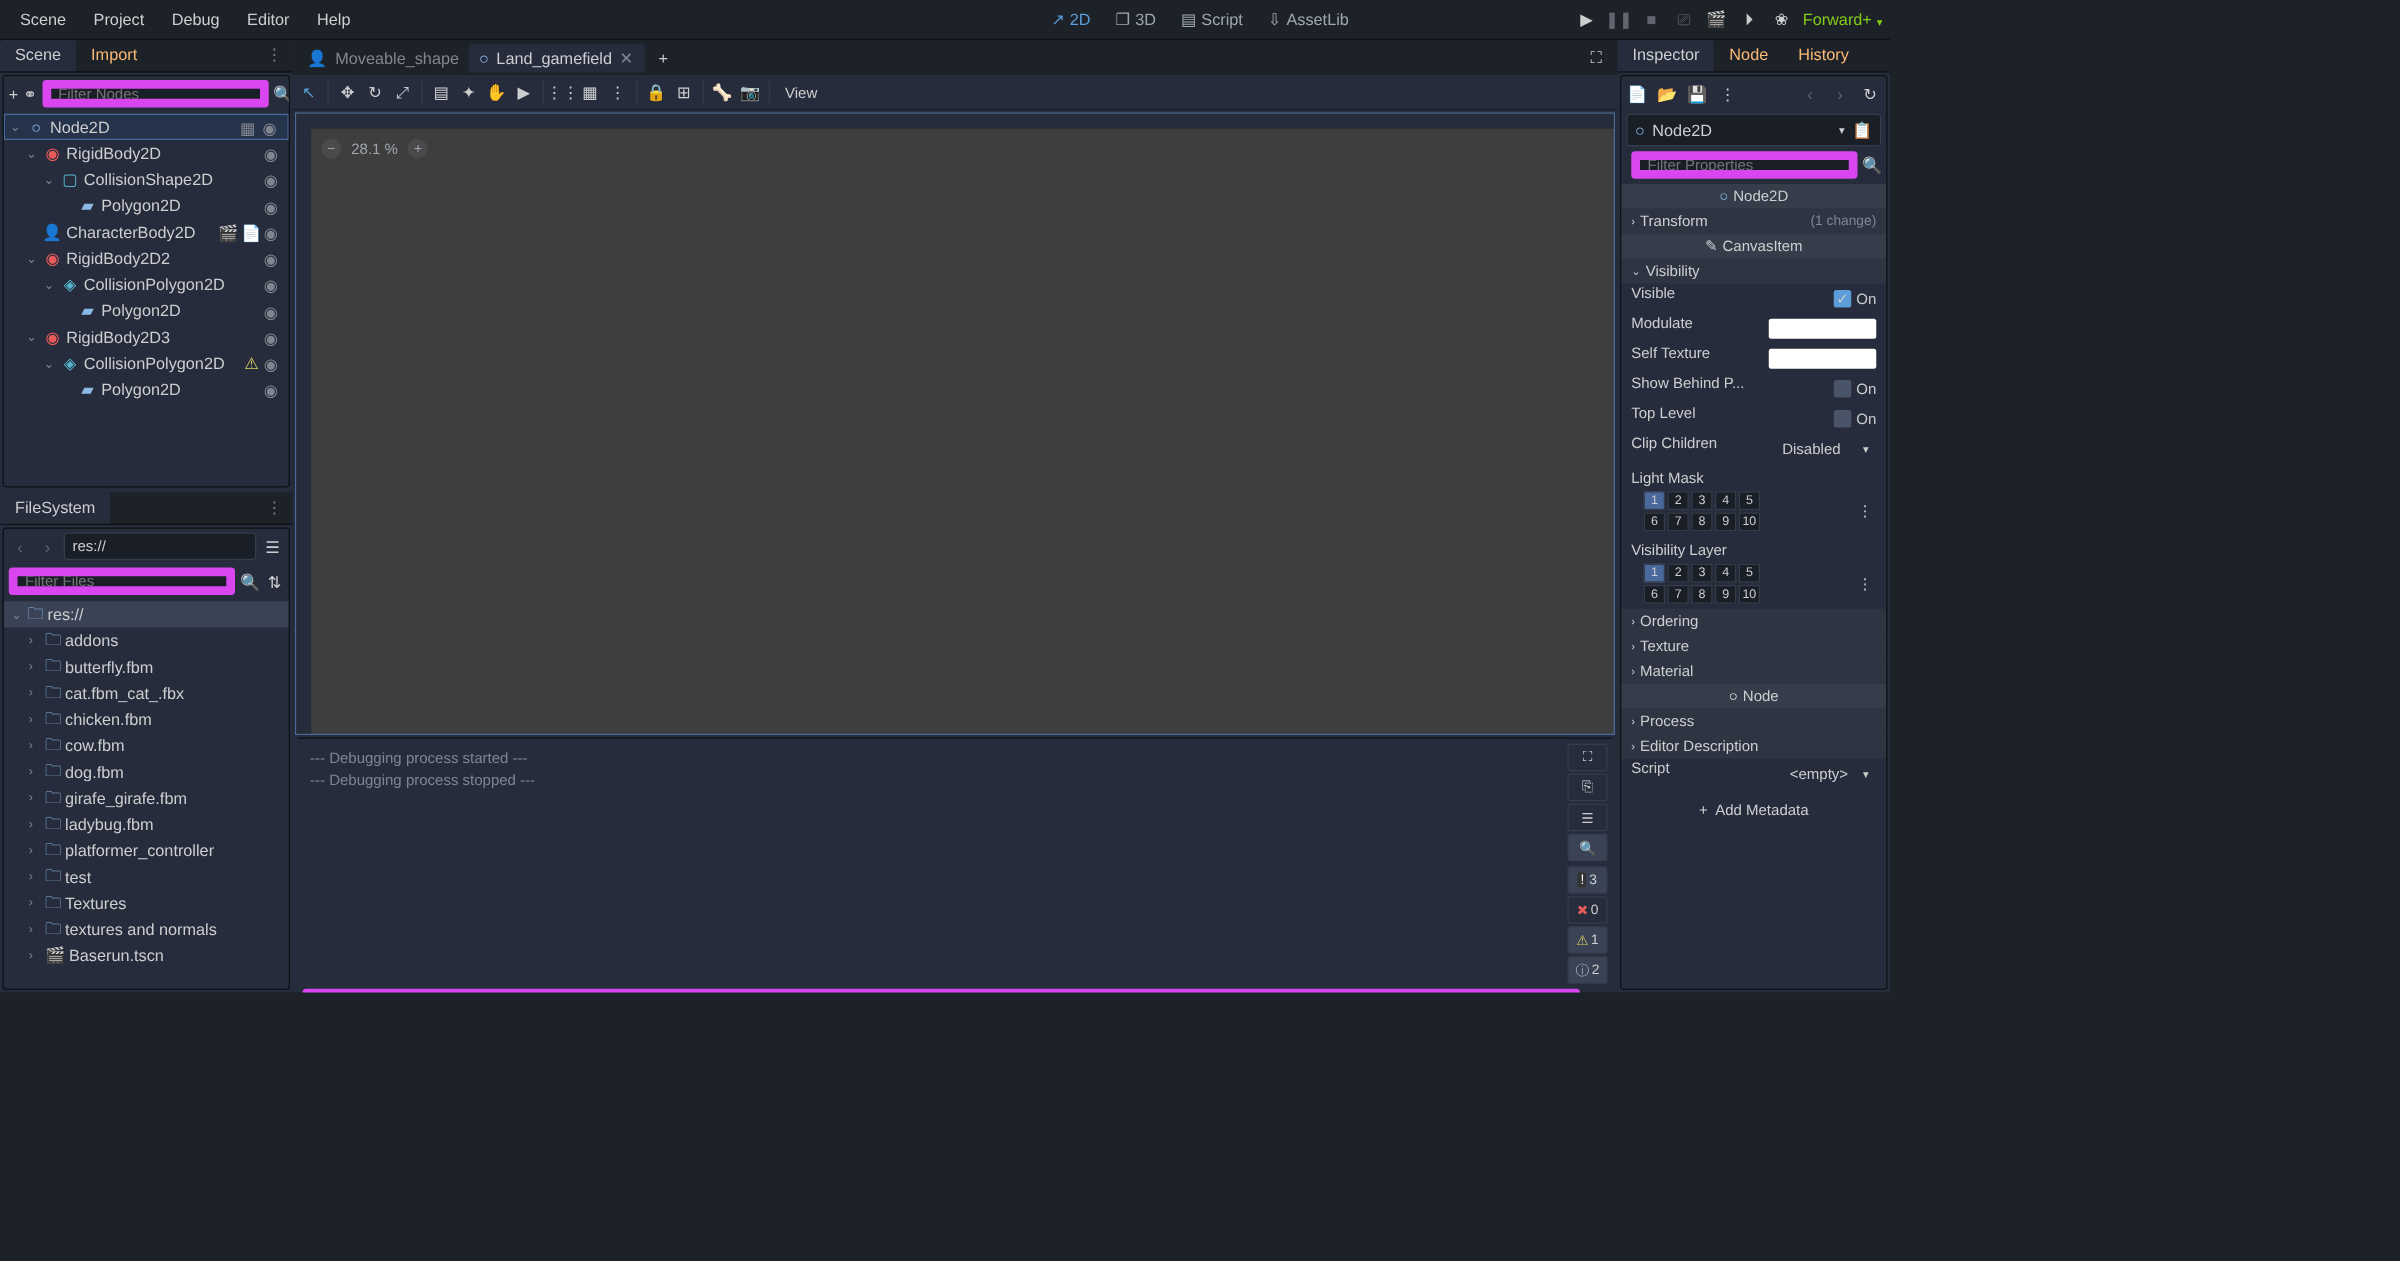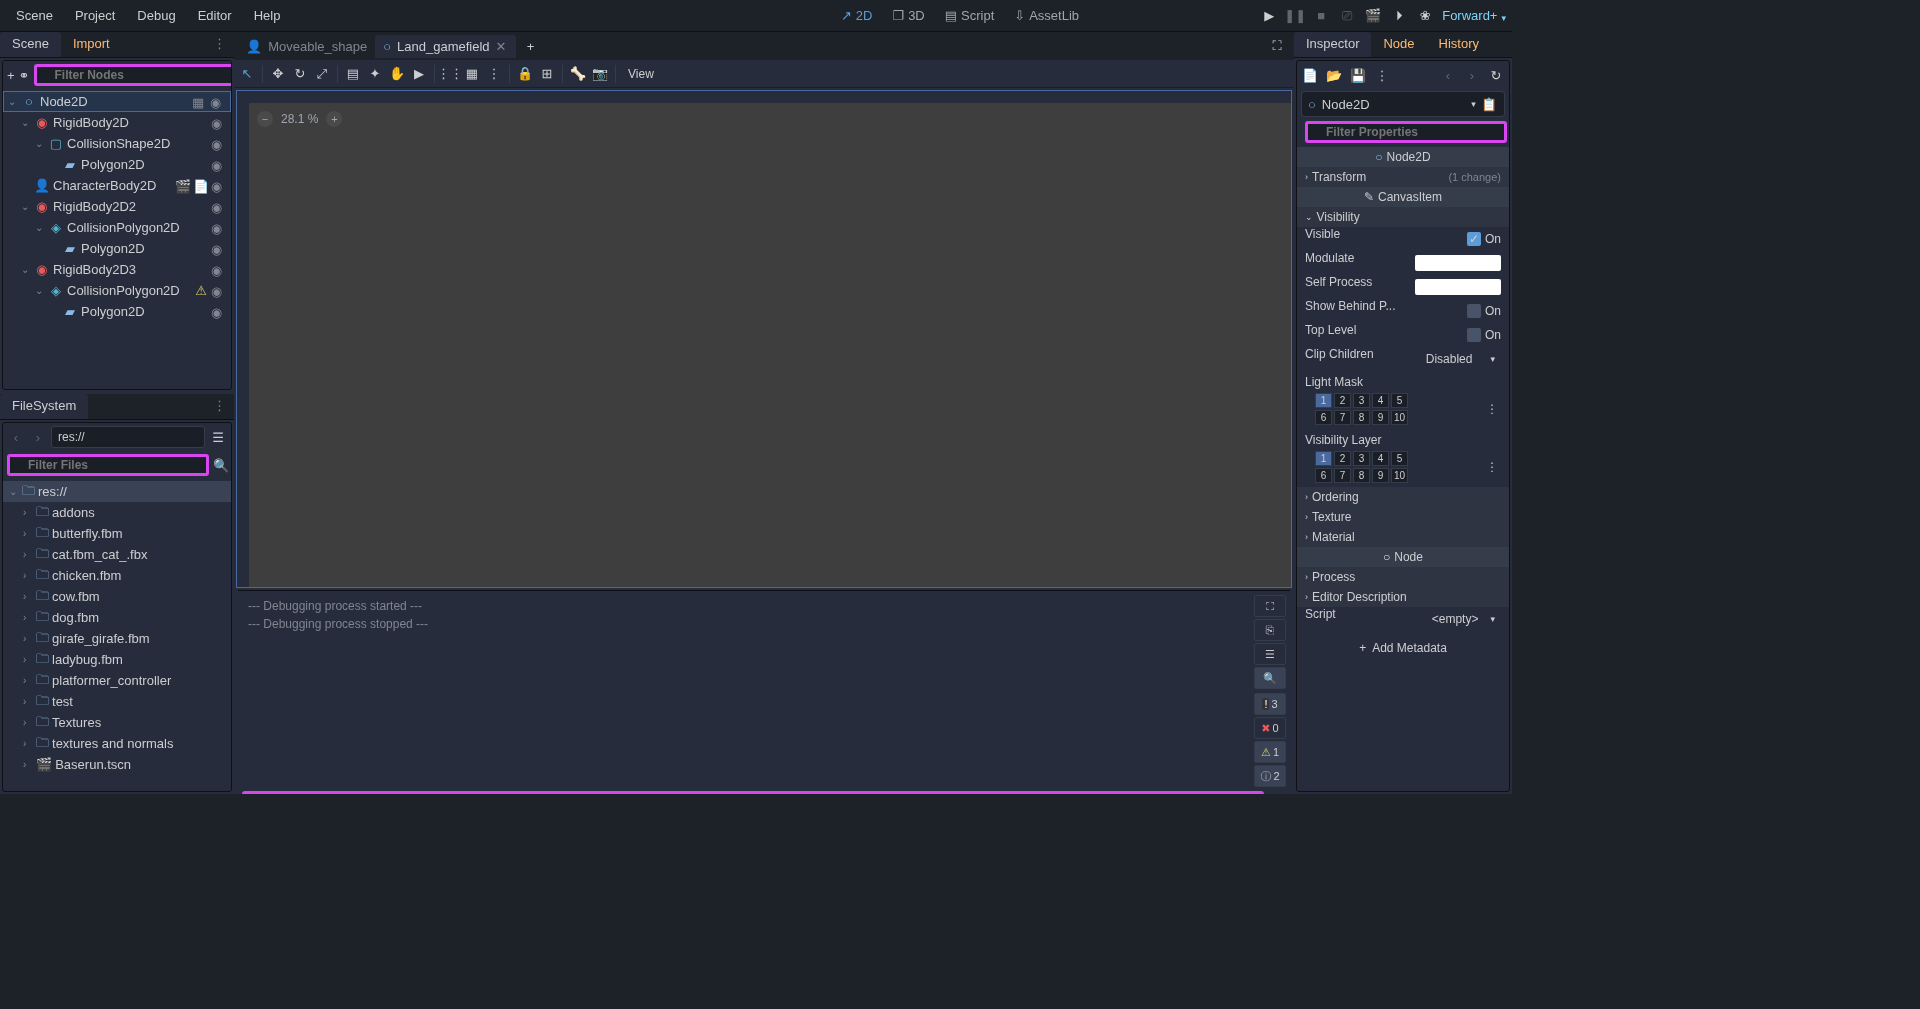--- a/index.html
+++ b/index.html
@@ -6,37 +6,37 @@
 body { background: #1d2229; color: #cdced0; font-size: 13px; overflow: hidden; width: 1512px; height: 794px; }
 .menubar { height: 32px; background: #1d2229; display: flex; align-items: center; padding: 0 6px; border-bottom: 1px solid #0e1013; }
 .menubar-left { display: flex; gap: 2px; }
 .menu-item { padding: 4px 10px; cursor: pointer; color: #cdced0; }
 .menubar-center { position: absolute; left: 50%; transform: translateX(-50%); display: flex; gap: 4px; }
 .ws-btn { padding: 4px 8px; cursor: pointer; display: flex; align-items: center; gap: 4px; color: #a0a6b0; }
 .ws-btn.active { color: #5a9dd8; }
 .menubar-right { margin-left: auto; display: flex; align-items: center; gap: 8px; }
 .play-controls { display: flex; gap: 8px; align-items: center; }
 .icon-btn { width: 18px; height: 18px; cursor: pointer; color: #cdced0; display: flex; align-items: center; justify-content: center; }
-.renderer-select { color: #7dd3fc; cursor: pointer; display: flex; align-items: flex-end; gap: 4px; }
+.renderer-select { color: #84cc16; cursor: pointer; display: flex; align-items: flex-end; gap: 4px; }
 
 .main-layout { display: flex; height: calc(100% - 32px); }
 .left-col { width: 234px; display: flex; flex-direction: column; background: #262c3b; }
 .center-col { flex: 1; display: flex; flex-direction: column; background: #262c3b; min-width: 0; }
 .right-col { width: 218px; display: flex; flex-direction: column; background: #262c3b; }
 
 .dock-tabs { height: 26px; display: flex; background: #1d2229; border-bottom: 1px solid #0e1013; }
 .dock-tab { padding: 4px 12px; cursor: pointer; color: #fdba74; font-size: 13px; }
 .dock-tab.active { background: #262c3b; color: #cdced0; border-top-left-radius: 3px; border-top-right-radius: 3px; }
 .dock-opts { margin-left: auto; padding: 4px 8px; cursor: pointer; color: #808590; }
 
 .panel { background: #262c3b; border: 1px solid #0e1013; margin: 2px; border-radius: 3px; overflow: hidden; }
 
 .scene-toolbar { height: 28px; display: flex; align-items: center; padding: 0 4px; gap: 4px; background: #262c3b; }
 .tb-icon { width: 18px; height: 18px; cursor: pointer; color: #cdced0; display: flex; align-items: center; justify-content: center; }
-.filter-input { flex: 1; background: #1a1e27; border: 3px solid #d946ef; border-radius: 3px; padding: 3px 18px; color: #808590; font-size: 12px; height: 22px; font-weight: bold; }
+.filter-input { flex: 1; background: #1a1e27; border: 7px solid #d946ef; border-radius: 3px; padding: 3px 6px; color: #808590; font-size: 12px; height: 22px; }
 
 .tree { padding: 2px 0; overflow-y: auto; }
 .tree-item { display: flex; align-items: center; height: 21px; padding-left: 4px; cursor: pointer; position: relative; }
 .tree-item.root-selected { background: #25344a; border: 1px solid #4a6a9e; }
 .tree-arrow { width: 10px; color: #808590; font-size: 10px; }
 .tree-icon { width: 16px; height: 14px; margin: 0 3px; display: flex; align-items: center; justify-content: center; }
 .tree-label { flex: 1; font-size: 13px; white-space: nowrap; overflow: hidden; text-overflow: ellipsis; }
 .tree-right { display: flex; gap: 4px; padding-right: 6px; align-items: center; }
 .eye-icon { width: 14px; height: 14px; color: #808590; }
 
@@ -537,21 +537,21 @@
               <span>On</span>
             </div>
         </div>
         <div class="insp-prop">
           <div class="insp-prop-label">Modulate</div>
           <div class="insp-prop-val">
               <div class="color-swatch"></div>
             </div>
         </div>
         <div class="insp-prop">
-          <div class="insp-prop-label">Self Process</div>
+          <div class="insp-prop-label">Self Texture</div>
           <div class="insp-prop-val">
               <div class="color-swatch"></div>
             </div>
         </div>
         <div class="insp-prop">
           <div class="insp-prop-label">Show Behind P...</div>
           <div class="insp-prop-val">
               <div class="checkbox"></div>
               <span>On</span>
             </div>

